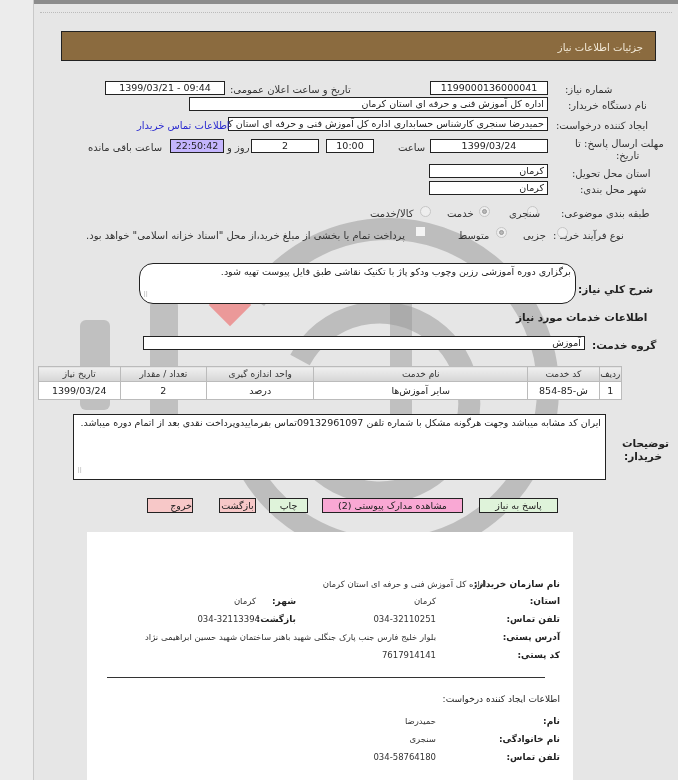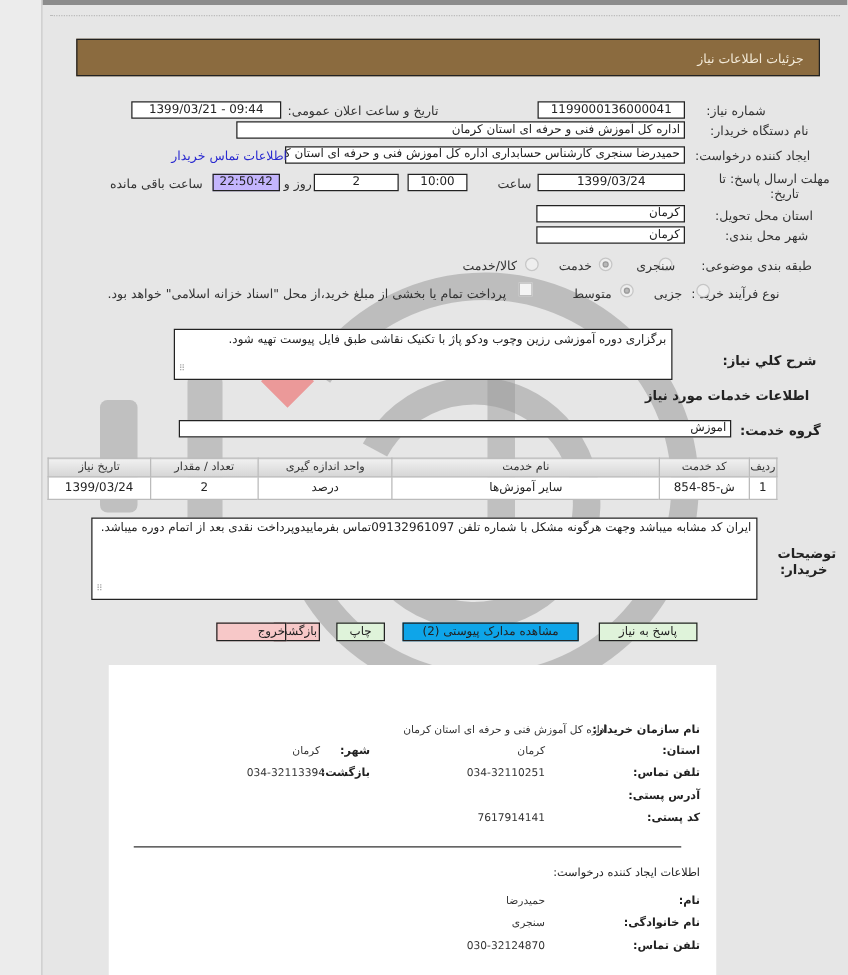--- a/index.html
+++ b/index.html
@@ -68,21 +68,21 @@
     height: 15px; border: 1px solid #bbb; font-size: 9px;
   }
   table.services td {
     background: #fff; height: 18px; border: 1px solid #bbb; text-align: center;
   }
   .btn {
     position: absolute; height: 15px; border: 1px solid #222; font-size: 9.5px;
     text-align: center; line-height: 13px; direction: rtl;
   }
   .btn.green { background: #dff3da; }
-  .btn.gray { background: #0ea5e9; }
+  .btn.gray { background: #f9a8d4; }
   .btn.pink { background: #f7c8c8; }
   .contact-panel {
     position: absolute; left: 87px; top: 532px; width: 486px; height: 248px;
     background: #fff;
   }
   .contact-header {
     position: absolute; left: 3px; top: 5px; width: 470px; height: 28px;
     background: #8b6b3f; color: #fff; font-weight: bold; font-size: 10px;
     direction: rtl; padding: 9px 10px 0 0;
   }
@@ -155,21 +155,21 @@
 
 <span class="lbl" style="left:553px;top:230px;">نوع فرآیند خرید :</span>
 <span class="radio" style="left:557px;top:227px;"></span>
 <span class="lbl" style="left:523px;top:230px;">جزیی</span>
 <span class="radio on" style="left:496px;top:227px;"></span>
 <span class="lbl" style="left:458px;top:230px;">متوسط</span>
 <span class="checkbox" style="left:415px;top:226px;"></span>
 <span class="lbl" style="left:86px;top:230px;">پرداخت تمام یا بخشی از مبلغ خرید،از محل "اسناد خزانه اسلامی" خواهد بود.</span>
 
 <span class="bold-lbl" style="left:578px;top:283px;">شرح کلي نياز:</span>
-<div class="textarea" style="left:139px;top:263px;width:399px;height:41px;">
+<div class="textarea" style="left:139px;top:263px;width:437px;height:41px;border-radius:14px;">
   <span>برگزاری دوره آموزشی رزین وچوب ودکو پاژ با تکنیک نقاشی طبق فایل پیوست تهیه شود.</span>
   <span class="resize">⠿</span>
 </div>
 
 <span class="bold-lbl" style="left:516px;top:311px;text-align:center;">اطلاعات خدمات مورد نیاز</span>
 
 <span class="bold-lbl" style="left:592px;top:339px;">گروه خدمت:</span>
 <div class="box r" style="left:143px;top:336px;width:442px;">آموزش</div>
 
 <table class="services rtl">
@@ -199,47 +199,48 @@
 <span class="bold-lbl" style="left:624px;top:450px;">خریدار:</span>
 <div class="textarea" style="left:73px;top:414px;width:533px;height:66px;">
   <span>ایران کد مشابه میباشد وجهت هرگونه مشکل با شماره تلفن 09132961097تماس بفرماییدوپرداخت نقدی بعد از اتمام دوره میباشد.</span>
   <span class="resize">⠿</span>
 </div>
 
 <div class="btn green" style="left:479px;top:498px;width:79px;">پاسخ به نیاز</div>
 <div class="btn gray" style="left:322px;top:498px;width:141px;">مشاهده مدارک پیوستی (2)</div>
 <div class="btn green" style="left:269px;top:498px;width:39px;">چاپ</div>
 <div class="btn pink" style="left:219px;top:498px;width:37px;">بازگشت</div>
-<div class="btn pink" style="left:173px;top:498px;width:56px;padding-left:36px;">خروج</div>
+<div class="btn pink" style="left:147px;top:498px;width:46px;padding-left:36px;">خروج</div>
 
 <div class="contact-panel">
 
   <span class="c-lbl" style="right:13px;top:47px;">نام سازمان خریدار:</span>
   <span class="c-val" style="right:87px;top:47px;">اداره کل آموزش فنی و حرفه ای استان کرمان</span>
 
   <span class="c-lbl" style="right:13px;top:64px;">استان:</span>
   <span class="c-val" style="right:137px;top:64px;">کرمان</span>
   <span class="c-lbl" style="right:277px;top:64px;">شهر:</span>
   <span class="c-val" style="right:317px;top:64px;">کرمان</span>
 
   <span class="c-lbl" style="right:13px;top:82px;">تلفن تماس:</span>
   <span class="c-val" style="right:137px;top:82px;">034-32110251</span>
   <span class="c-lbl" style="right:277px;top:82px;">بازگشت:</span>
   <span class="c-val" style="right:313px;top:82px;">034-32113394</span>
 
   <span class="c-lbl" style="right:13px;top:100px;">آدرس پستی:</span>
+  <span class="c-val" style="right:137px;top:100px;">بلوار خلیج فارس جنب پارک جنگلی شهید باهنر ساختمان شهید حسین ابراهیمی نژاد</span>
 
   <span class="c-lbl" style="right:13px;top:118px;">کد پستی:</span>
   <span class="c-val" style="right:137px;top:118px;">7617914141</span>
 
   <div class="hr"></div>
 
   <span class="c-lbl2" style="right:13px;top:162px;">اطلاعات ایجاد کننده درخواست:</span>
 
   <span class="c-lbl" style="right:13px;top:184px;">نام:</span>
   <span class="c-val" style="right:137px;top:184px;">حمیدرضا</span>
 
   <span class="c-lbl" style="right:13px;top:202px;">نام خانوادگی:</span>
   <span class="c-val" style="right:137px;top:202px;">سنجری</span>
 
   <span class="c-lbl" style="right:13px;top:220px;">تلفن تماس:</span>
-  <span class="c-val" style="right:137px;top:220px;">030-32124870</span>
+  <span class="c-val" style="right:137px;top:220px;">034-58764180</span>
 </div>
 
 </body></html>

